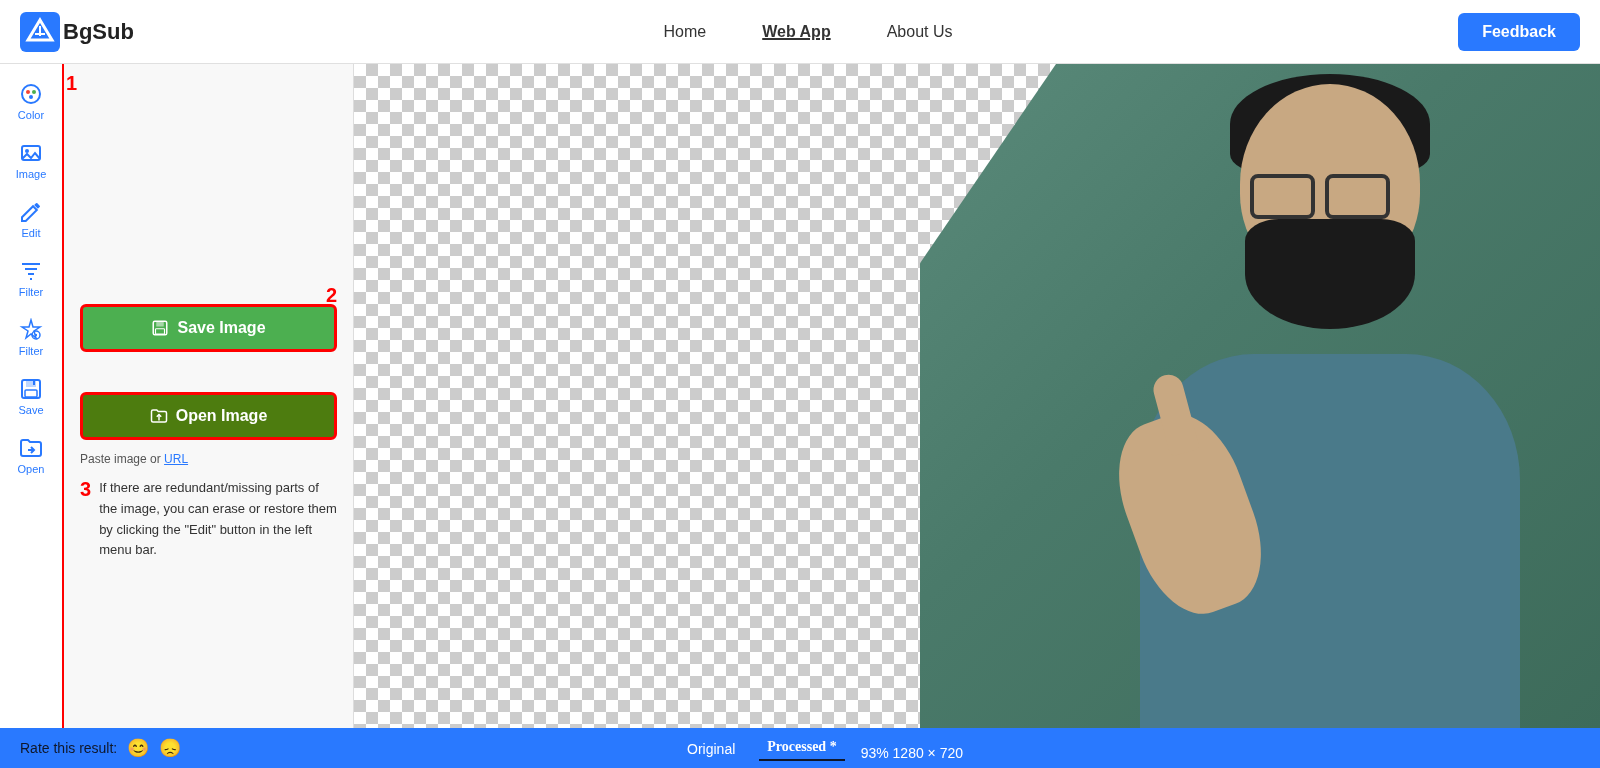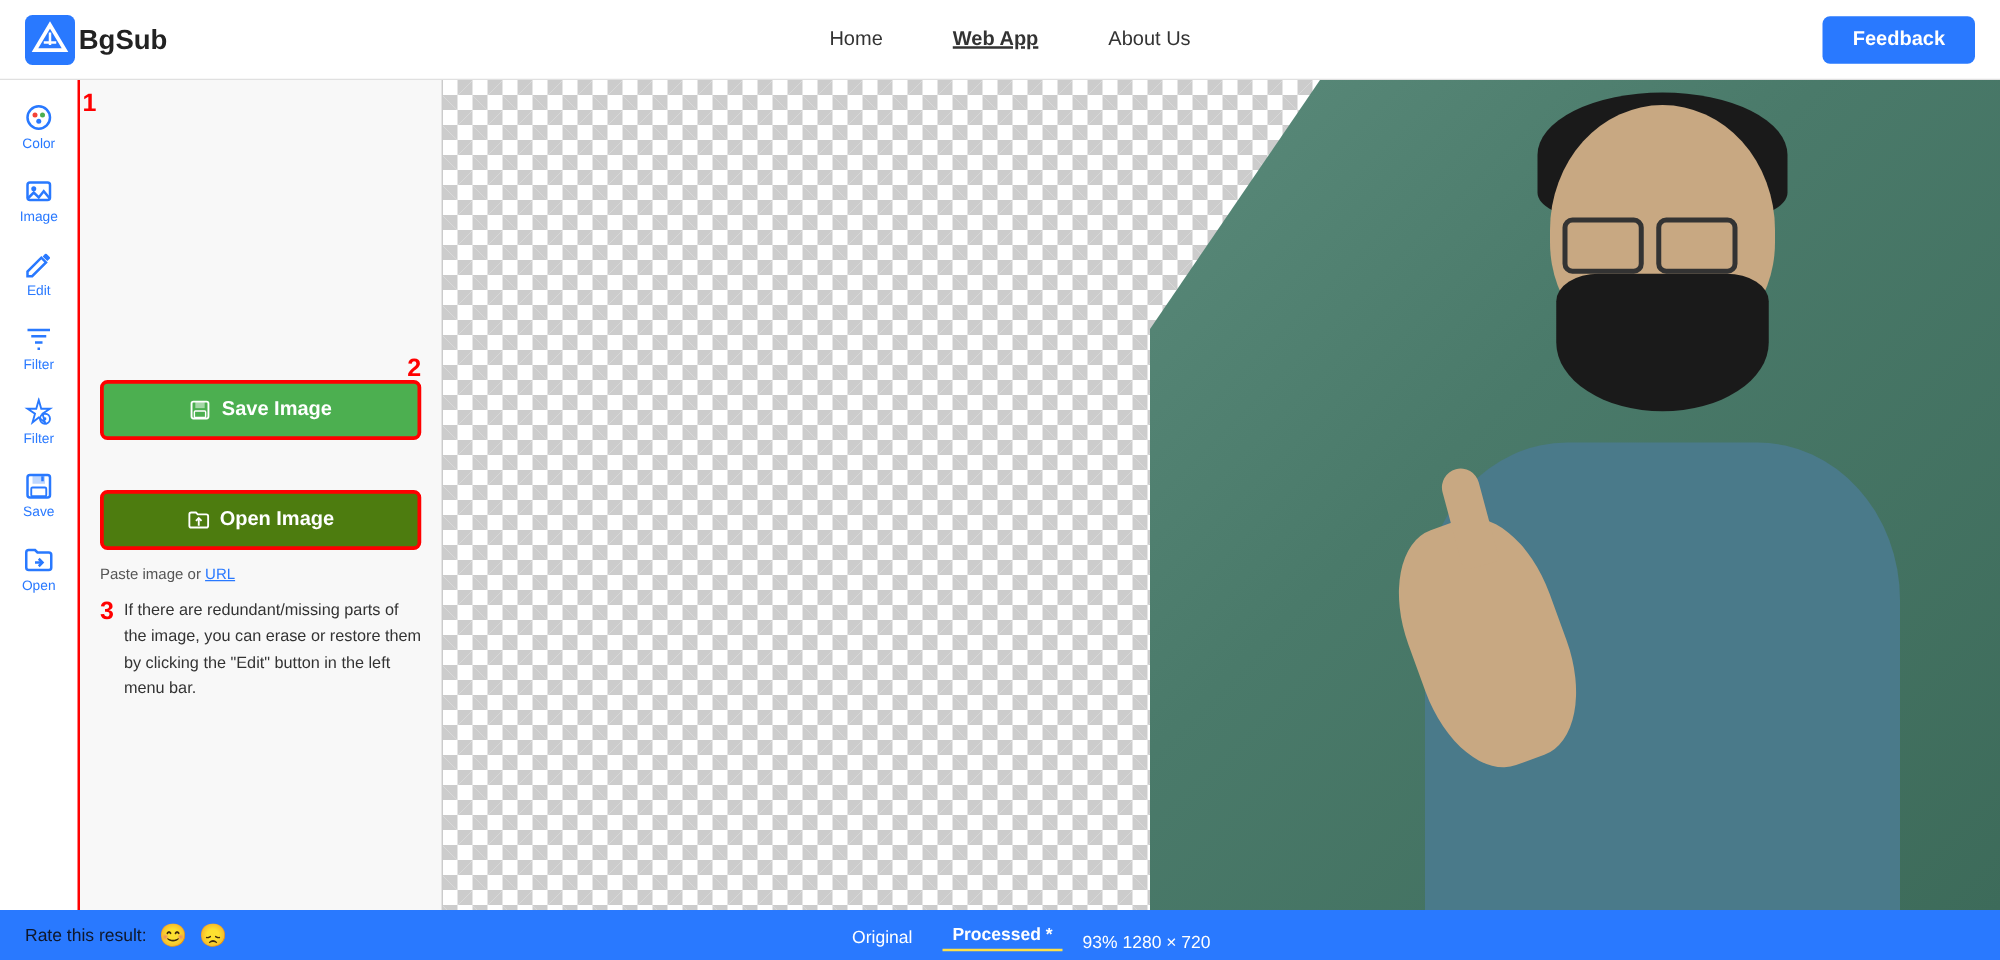--- a/index.html
+++ b/index.html
@@ -286,21 +286,22 @@
       font-size: 14px;
     }
     .footer-tab {
       color: #fff;
       font-size: 14px;
       cursor: pointer;
       padding: 4px 8px;
     }
     .footer-tab.active {
       font-weight: bold;
-      border-bottom: 2px solid #fde047;
+      border-bottom: 2px solid #0f172a;
+      font-family: Liberation Serif, serif;
     }
     .footer-info {
       color: #fff;
       font-size: 14px;
     }
     .smiley {
       font-size: 18px;
       cursor: pointer;
     }
   </style>

